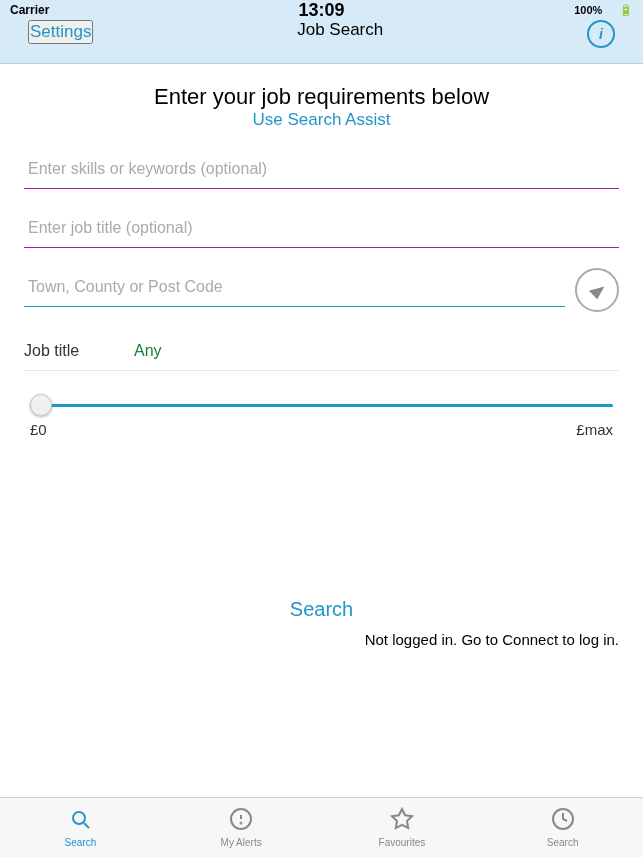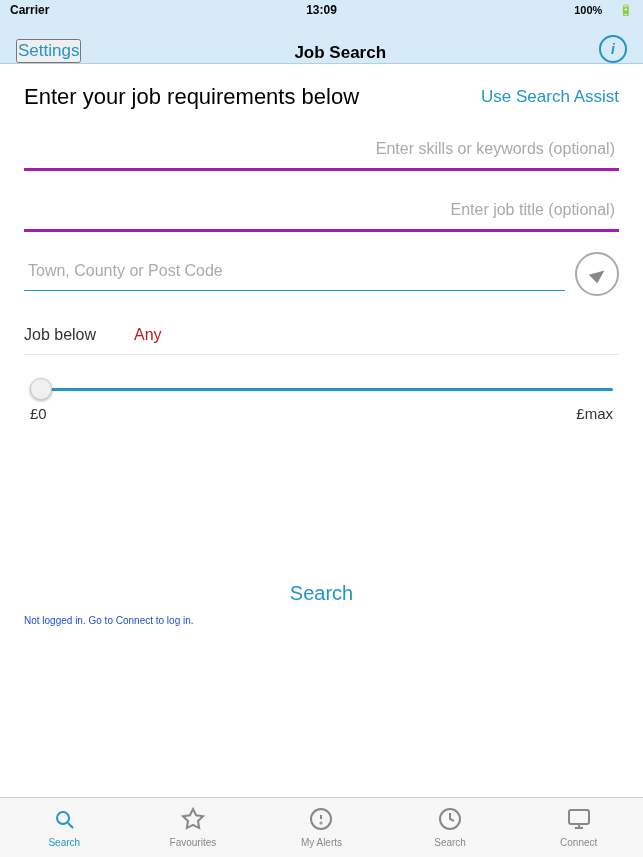--- a/index.html
+++ b/index.html
@@ -17,41 +17,41 @@
       height: 20px;
       background: #d6eaf8;
       display: flex;
       align-items: center;
       justify-content: space-between;
       padding: 0 10px;
       font-size: 12px;
       font-weight: 600;
       color: #000;
     }
-    .status-bar-center { position: absolute; left: 50%; transform: translateX(-50%); font-size: 12px; font-weight: 600; }
+    .status-bar-center { position: absolute; left: 50%; transform: translateX(-50%); font-size: 18px; font-weight: 600; }
     .status-bar-right { display: flex; align-items: center; gap: 17px; font-size: 11px; }
 
     
     .nav-bar {
       height: 44px;
       background: #d6eaf8;
       border-bottom: 1px solid #b0cfe0;
       display: flex;
-      align-items: flex-end;
+      align-items: flex-start;
       justify-content: space-between;
-      padding: 0 16px;
+      padding: 0 28px;
     }
     .nav-settings {
       color: #2196c8;
       font-size: 17px;
       cursor: pointer;
     }
     .nav-title {
       font-size: 17px;
-      font-weight: 700;
+      font-weight: 400;
       color: #000;
     }
     .nav-info {
       color: #2196c8;
       font-size: 18px;
       cursor: pointer;
       width: 28px;
       height: 28px;
       border: 2px solid #2196c8;
       border-radius: 50%;
@@ -67,47 +67,47 @@
     .main-content {
       padding: 20px 24px 0 24px;
       background: #fff;
     }
 
     .page-header {
       display: flex;
       align-items: center;
       justify-content: space-between;
       margin-bottom: 20px;
+      flex-direction: column;
     }
     .page-heading {
       font-size: 22px;
       font-weight: 400;
       color: #000;
     }
     .search-assist-btn {
       color: #2196c8;
       font-size: 17px;
       background: none;
       border: none;
       cursor: pointer;
       text-align: center;
     }
 
     
     .input-field {
       width: 100%;
       border: none;
-      border-bottom: 3px solid #a21caf;
+      border-bottom: 1px solid #a21caf;
       padding: 10px 4px;
       font-size: 16px;
       color: #4d7c0f;
       outline: none;
       background: transparent;
       margin-bottom: 20px;
-      text-align: right;
     }
     .input-field::placeholder {
       color: #aaa;
     }
 
     .location-row {
       display: flex;
       align-items: flex-start;
       margin-bottom: 20px;
     }
@@ -154,21 +154,21 @@
       padding: 10px 0;
       border-bottom: 1px solid #e8e8e8;
     }
     .option-label {
       font-size: 16px;
       color: #333;
       width: 110px;
     }
     .option-value {
       font-size: 16px;
-      color: #b91c1c;
+      color: #15803d;
     }
 
     
     .slider-container {
       margin-top: 24px;
       padding: 0 6px;
     }
     .slider-track-wrapper {
       position: relative;
       height: 20px;
@@ -222,23 +222,23 @@
       color: #2196c8;
       font-size: 20px;
       background: none;
       border: none;
       cursor: pointer;
       font-weight: 400;
     }
 
     
     .not-logged-text {
-      text-align: left;
-      font-size: 10px;
-      color: #1d4ed8;
+      text-align: right;
+      font-size: 15px;
+      color: #000000;
       margin-top: 10px;
     }
 
     
     .tab-bar {
       position: absolute;
       bottom: 0;
       left: 0;
       right: 0;
       height: 60px;
@@ -306,21 +306,21 @@
   
   <div class="location-row">
     <input class="location-input" type="text" placeholder="Town, County or Post Code" style="">
     <button class="location-btn">
       <div class="location-arrow"></div>
     </button>
   </div>
 
   
   <div class="option-row">
-    <span class="option-label">Job below</span>
+    <span class="option-label">Job title</span>
     <span class="option-value">Any</span>
   </div>
 
   
 
   
   <div class="slider-container">
     <div class="slider-track-wrapper">
       <div class="slider-track-bg"></div>
       <input class="slider-input" type="range" min="0" max="100" value="0" style="">
@@ -349,51 +349,41 @@
         <circle cx="11" cy="11" r="6"></circle>
         <line x1="16" y1="16" x2="21" y2="21"></line>
       </svg>
     </span>
     <span class="tab-label" style="color:#2196c8;">Search</span>
   </div>
 
   <div class="tab-item">
     <span class="tab-icon">
       <svg class="svg-icon" viewBox="0 0 24 24" fill="none" stroke="#888" stroke-width="2">
-        <polygon points="12 2 15.09 8.26 22 9.27 17 14.14 18.18 21.02 12 17.77 5.82 21.02 7 14.14 2 9.27 8.91 8.26 12 2"></polygon>
-      </svg>
-    </span>
-    <span class="tab-label">Favourites</span>
-  </div>
-
-  <div class="tab-item">
-    <span class="tab-icon">
-      <svg class="svg-icon" viewBox="0 0 24 24" fill="none" stroke="#888" stroke-width="2">
         <circle cx="12" cy="12" r="10"></circle>
         <line x1="12" y1="8" x2="12" y2="12"></line>
         <circle cx="12" cy="16" r="0.5" fill="#888"></circle>
       </svg>
     </span>
     <span class="tab-label">My Alerts</span>
+  </div>
+
+  <div class="tab-item">
+    <span class="tab-icon">
+      <svg class="svg-icon" viewBox="0 0 24 24" fill="none" stroke="#888" stroke-width="2">
+        <polygon points="12 2 15.09 8.26 22 9.27 17 14.14 18.18 21.02 12 17.77 5.82 21.02 7 14.14 2 9.27 8.91 8.26 12 2"></polygon>
+      </svg>
+    </span>
+    <span class="tab-label">Favourites</span>
   </div>
 
   <div class="tab-item">
     <span class="tab-icon">
       <svg class="svg-icon" viewBox="0 0 24 24" fill="none" stroke="#888" stroke-width="2">
         <circle cx="12" cy="12" r="10"></circle>
         <polyline points="12 6 12 12 16 14"></polyline>
       </svg>
     </span>
     <span class="tab-label">Search</span>
   </div>
 
-  <div class="tab-item">
-    <span class="tab-icon">
-      <svg class="svg-icon" viewBox="0 0 24 24" fill="none" stroke="#888" stroke-width="2">
-        <rect x="2" y="3" width="20" height="14" rx="2"></rect>
-        <line x1="8" y1="21" x2="16" y2="21"></line>
-        <line x1="12" y1="17" x2="12" y2="21"></line>
-      </svg>
-    </span>
-    <span class="tab-label">Connect</span>
-  </div>
 
 </div>
 
 </body></html>

